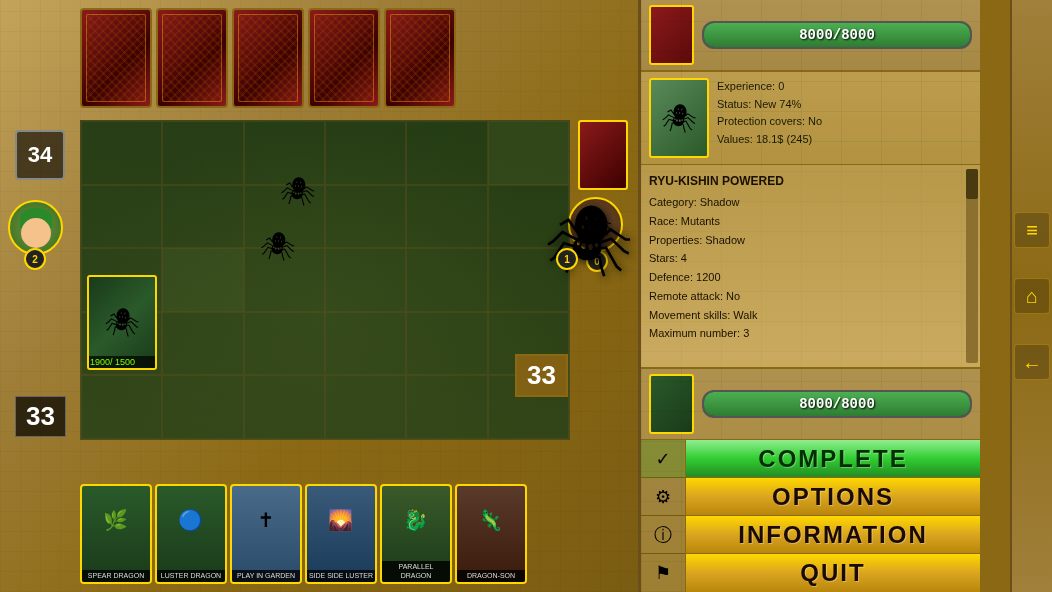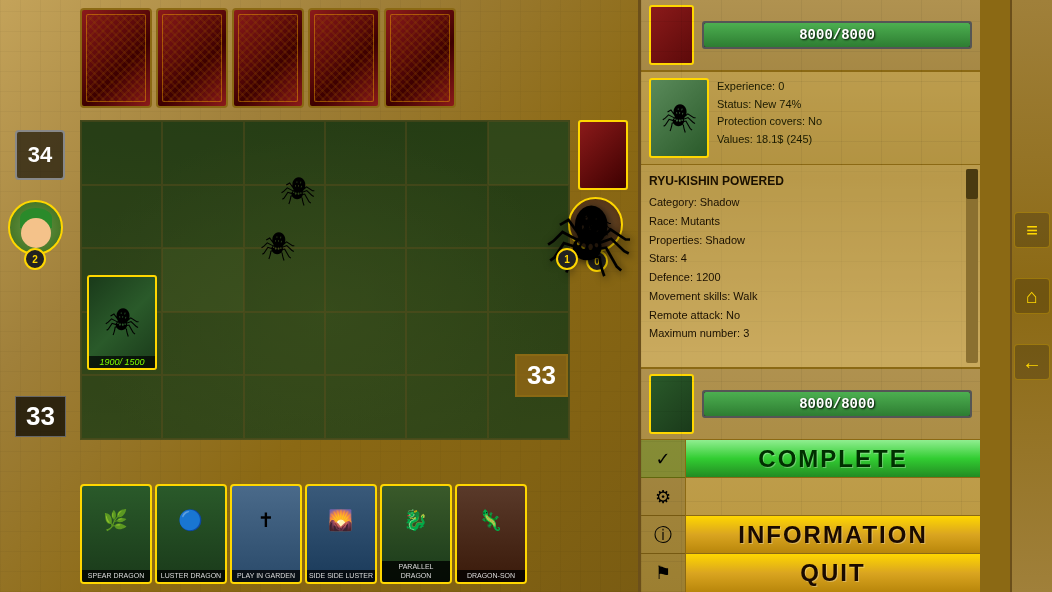--- a/index.html
+++ b/index.html
@@ -199,23 +199,21 @@
     }
 
     .board-card-label {
       position: absolute;
       bottom: 0;
       left: 0;
       right: 0;
       background: rgba(0,0,0,0.7);
       color: #7FFF00;
       font-size: 9px;
-      text-align: center;
       padding: 1px;
-      font-style: italic;
     }
 
     
     #right-panel {
       width: 384px;
       height: 592px;
       background: linear-gradient(180deg, #C4A35A 0%, #A8883A 30%, #C4A35A 60%, #B8963A 100%);
       position: relative;
       display: flex;
       flex-direction: column;
@@ -253,21 +251,21 @@
       flex-shrink: 0;
     }
 
     .hp-bar-container {
       flex: 1;
     }
 
     .hp-bar-bg {
       background: #333;
       border: 2px solid #555;
-      border-radius: 3px;
+      border-radius: 12px;
       height: 28px;
       position: relative;
       overflow: hidden;
     }
 
     .hp-bar-fill {
       height: 100%;
       background: linear-gradient(180deg, #4CAF50 0%, #2E7D32 100%);
       border-radius: 2px;
     }
@@ -746,22 +744,22 @@
   </div>
 
   <div id="card-detail-section">
     <div class="detail-text">
       <div class="detail-title">RYU-KISHIN POWERED</div>
       <div>Category: Shadow</div>
       <div>Race: Mutants</div>
       <div>Properties: Shadow</div>
       <div>Stars: 4</div>
       <div>Defence: 1200</div>
+      <div>Remote attack: No</div>
       <div>Movement skills: Walk</div>
-      <div>Remote attack: No</div>
       <div>Maximum number: 3</div>
     </div>
     <div class="scroll-indicator">
       <div class="scroll-thumb"></div>
     </div>
   </div>
 
   <div id="bottom-player-section">
     <div class="player-card-thumb" style="background:linear-gradient(135deg,#2A5A2A,#1A3A1A);"></div>
     <div class="hp-bar-container">
@@ -772,20 +770,21 @@
     </div>
   </div>
 
   <div id="menu-buttons">
     <div class="menu-btn complete">
       <div class="menu-btn-icon">✓</div>
       <div class="menu-btn-label">COMPLETE</div>
     </div>
     <div class="menu-btn">
       <div class="menu-btn-icon">⚙</div>
+      <div class="menu-btn-label">OPTIONS</div>
     </div>
     <div class="menu-btn">
       <div class="menu-btn-icon">ⓘ</div>
       <div class="menu-btn-label">INFORMATION</div>
     </div>
     <div class="menu-btn">
       <div class="menu-btn-icon">⚑</div>
       <div class="menu-btn-label">QUIT</div>
     </div>
   </div>

